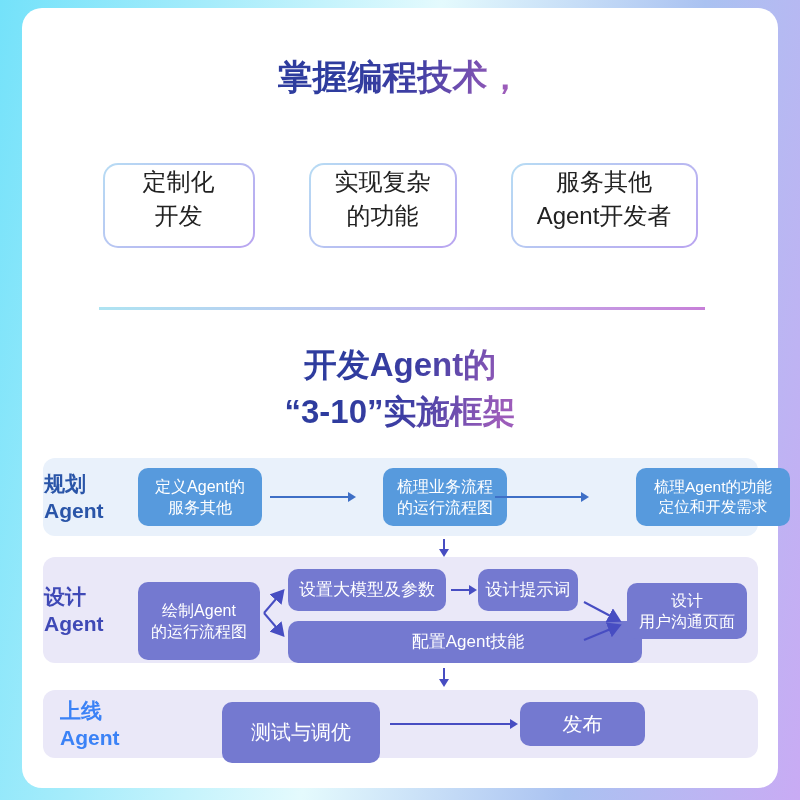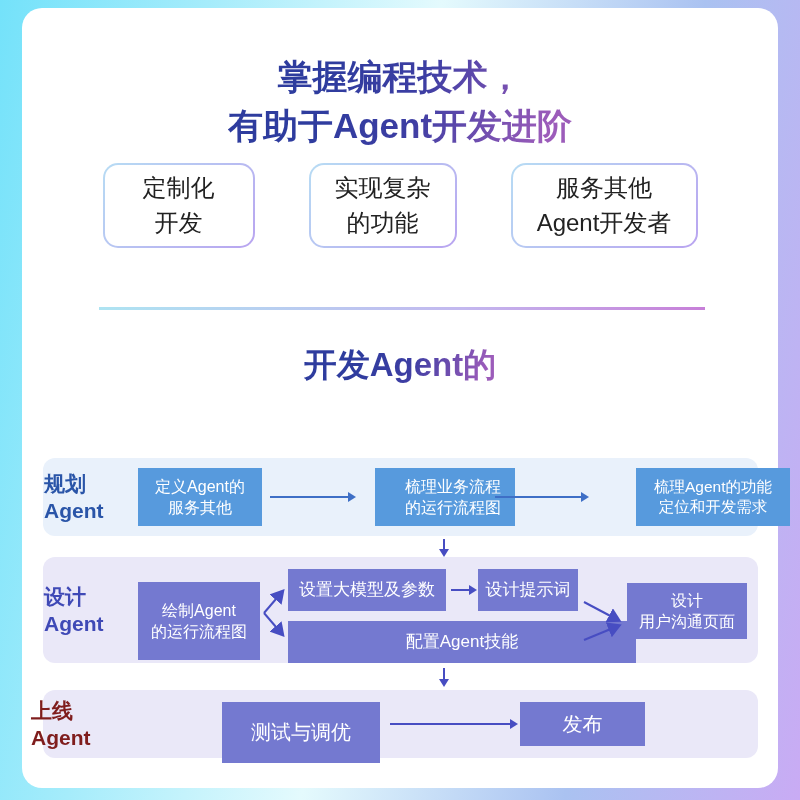--- a/index.html
+++ b/index.html
@@ -11,40 +11,40 @@
     -webkit-background-clip:text;background-clip:text;-webkit-text-fill-color:transparent;color:transparent;}
   .title{left:50%;transform:translateX(-50%);text-align:center;white-space:nowrap;
     font-weight:800;margin:0;}
   #main-title{top:40px;font-size:35px;line-height:1.40;margin-top:12px;}
   #framework-title{top:342px;font-size:33px;line-height:1.42;}
   .title span{display:block;}
   
   .pills{top:163px;left:22px;width:756px;height:85px;display:flex;justify-content:center;gap:54px;}
   .pill{background:linear-gradient(135deg,#b7dcf4,#b9a4f0);border-radius:15px;padding:2px;height:85px;box-sizing:border-box;}
   .pill-inner{background:#fff;border-radius:13px;height:100%;display:flex;flex-direction:column;
-    justify-content:center;align-items:center;padding:0 24px;box-sizing:border-box;
+    justify-content:flex-start;align-items:center;padding:0 24px;box-sizing:border-box;
     font-size:24px;line-height:1.42;color:#222;font-weight:500;text-align:center;}
   .pill:nth-child(1){min-width:152px;}
   .pill:nth-child(2){min-width:148px;}
   .pill:nth-child(3){min-width:187px;}
   .pill-inner span{display:block;white-space:nowrap;}
   
   .divider{top:307px;left:99px;width:606px;height:0;border-top:3px dashed;
     border-image:linear-gradient(90deg,#aee4f2 0%,#c3b8ef 60%,#c77fd8 100%) 1;}
   
   .row{left:43px;width:715px;border-radius:12px;}
   .row.plan{top:458px;height:78px;background:#e9f1fb;}
   .row.design{top:557px;height:106px;background:#eae8f8;}
   .row.launch{top:690px;height:68px;background:#eae8f8;}
   .row-label{width:106px;text-align:left;font-weight:700;font-size:21px;line-height:1.3;}
   .row-label span{display:block;}
   .label-plan{left:44px;top:470px;color:#2a55a8;}
   .label-design{left:44px;top:583px;color:#3f49b6;}
-  .label-launch{left:31px;top:697px;color:#7f1d1d;}
-  .node{border-radius:0;color:#fff;display:flex;flex-direction:column;align-items:center;
+  .label-launch{left:60px;top:697px;color:#3b82f6;}
+  .node{border-radius:10px;color:#fff;display:flex;flex-direction:column;align-items:center;
     justify-content:center;text-align:center;font-size:16px;line-height:1.32;}
   .node span{display:block;white-space:nowrap;}
   .blue{background:#579add;}
   .purple{background:#7479d0;}
   
   .harrow{height:0;border-top:2px solid currentColor;}
   .harrow::after{content:'';position:absolute;right:-8px;top:-6px;
     border-left:8px solid currentColor;border-top:5px solid transparent;border-bottom:5px solid transparent;}
   .varrow{width:0;border-left:2px solid currentColor;}
   .varrow::after{content:'';position:absolute;bottom:-8px;left:-6px;
@@ -52,21 +52,20 @@
   .c-blue{color:#3e6fc6;}
   .c-indigo{color:#474dc2;}
 </style>
 </head>
 <body>
 
 <div class="card"></div>
 
 <h1 id="main-title" class="abs title gradient-text">
   <span>掌握编程技术，</span>
-  <span>有助于Agent开发进阶</span>
 </h1>
 
 <div class="abs pills">
   <div class="pill">
     <div class="pill-inner">
       <span>定制化</span>
       <span>开发</span>
     </div>
   </div>
   <div class="pill">
@@ -80,33 +79,34 @@
       <span>服务其他</span>
       <span>Agent开发者</span>
     </div>
   </div>
 </div>
 
 <div class="abs divider"></div>
 
 <h2 id="framework-title" class="abs title gradient-text">
   <span>开发Agent的</span>
+  <span>“3-10”实施框架</span>
 </h2>
 
 <div class="abs row plan"></div>
 <div class="abs row-label label-plan">
   <span>规划</span>
   <span>Agent</span>
 </div>
 <div class="abs node blue" style="left:138px;top:468px;width:124px;height:58px;">
   <span>定义Agent的</span>
   <span>服务其他</span>
 </div>
 <div class="abs harrow c-blue" style="left:270px;top:496px;width:78px;"></div>
-<div class="abs node blue" style="left:375px;top:468px;width:124px;height:58px;padding-left:16px;">
+<div class="abs node blue" style="left:383px;top:468px;width:124px;height:58px;">
   <span>梳理业务流程</span>
   <span>的运行流程图</span>
 </div>
 <div class="abs harrow c-blue" style="left:495px;top:496px;width:86px;"></div>
 <div class="abs node blue" style="left:591px;top:468px;width:154px;height:58px;font-size:15.5px;margin-left:45px;">
   <span>梳理Agent的功能</span>
   <span>定位和开发需求</span>
 </div>
 
 <div class="abs varrow c-indigo" style="left:443px;top:539px;height:10px;"></div>
@@ -129,21 +129,21 @@
   <line x1="2" y1="28" x2="20" y2="7" stroke="#474dc2" stroke-width="2" marker-end="url(#ah1)"></line>
   <line x1="2" y1="28" x2="20" y2="49" stroke="#474dc2" stroke-width="2" marker-end="url(#ah1)"></line>
 </svg>
 <div class="abs node purple" style="left:288px;top:569px;width:158px;height:42px;font-size:17px;">
   <span>设置大模型及参数</span>
 </div>
 <div class="abs harrow c-indigo" style="left:451px;top:589px;width:18px;"></div>
 <div class="abs node purple" style="left:478px;top:569px;width:100px;height:42px;font-size:17px;">
   <span>设计提示词</span>
 </div>
-<div class="abs node purple" style="left:288px;top:621px;width:348px;height:42px;font-size:17px;">
+<div class="abs node purple" style="left:288px;top:621px;width:348px;height:42px;font-size:17px;padding-left:6px;">
   <span>配置Agent技能</span>
 </div>
 <svg class="abs" style="left:582px;top:598px;" width="44" height="46" viewBox="0 0 44 46">
   <defs>
     <marker id="ah2" markerWidth="8" markerHeight="8" refX="5" refY="4" orient="auto">
       <path d="M0,0 L7,4 L0,8 z" fill="#474dc2"></path>
     </marker>
   </defs>
   <line x1="2" y1="4" x2="36" y2="22" stroke="#474dc2" stroke-width="2" marker-end="url(#ah2)"></line>
   <line x1="2" y1="42" x2="36" y2="28" stroke="#474dc2" stroke-width="2" marker-end="url(#ah2)"></line>

